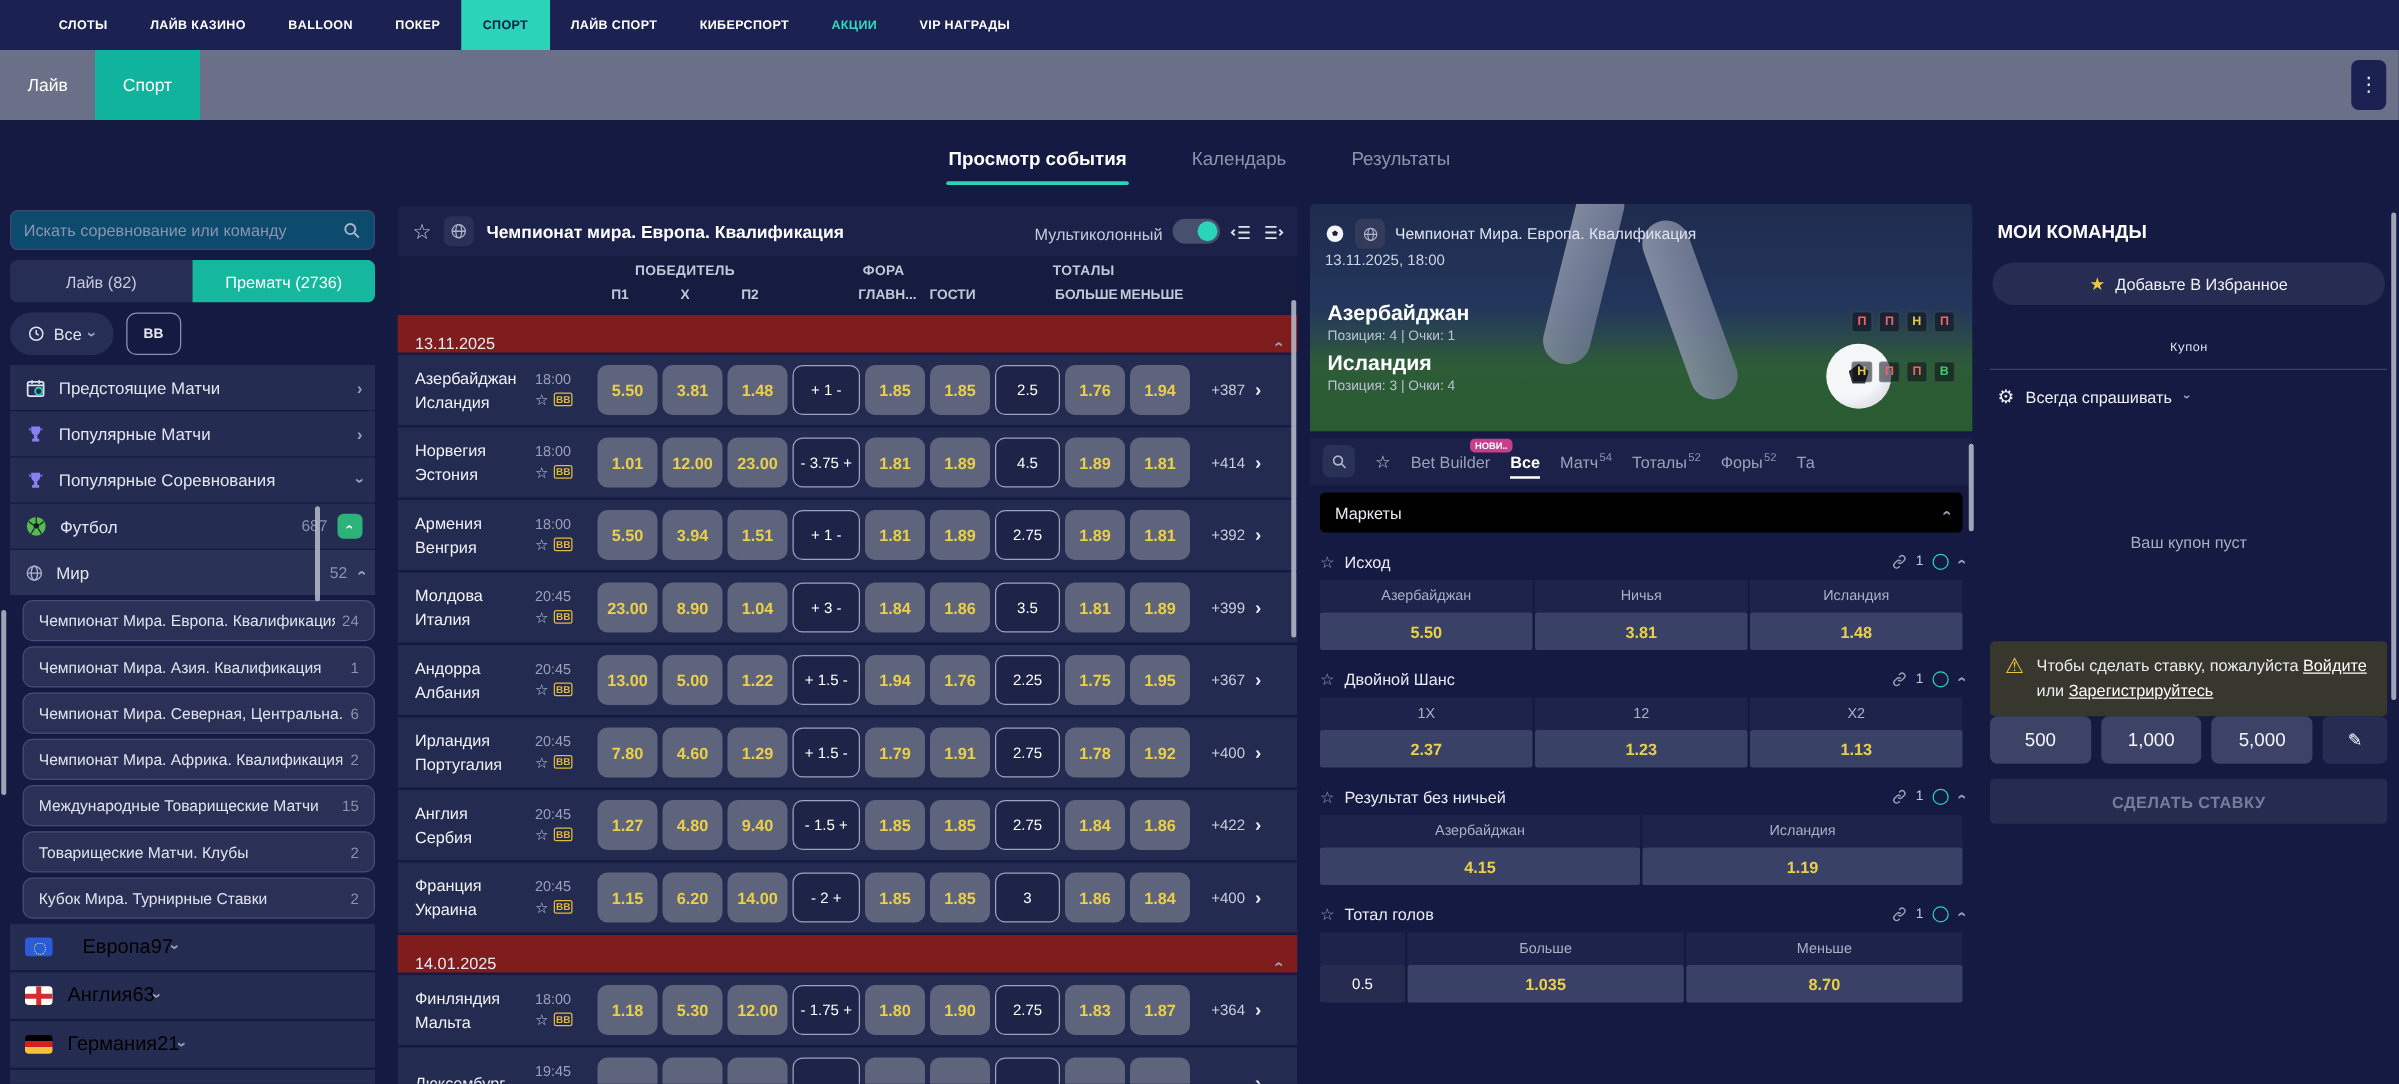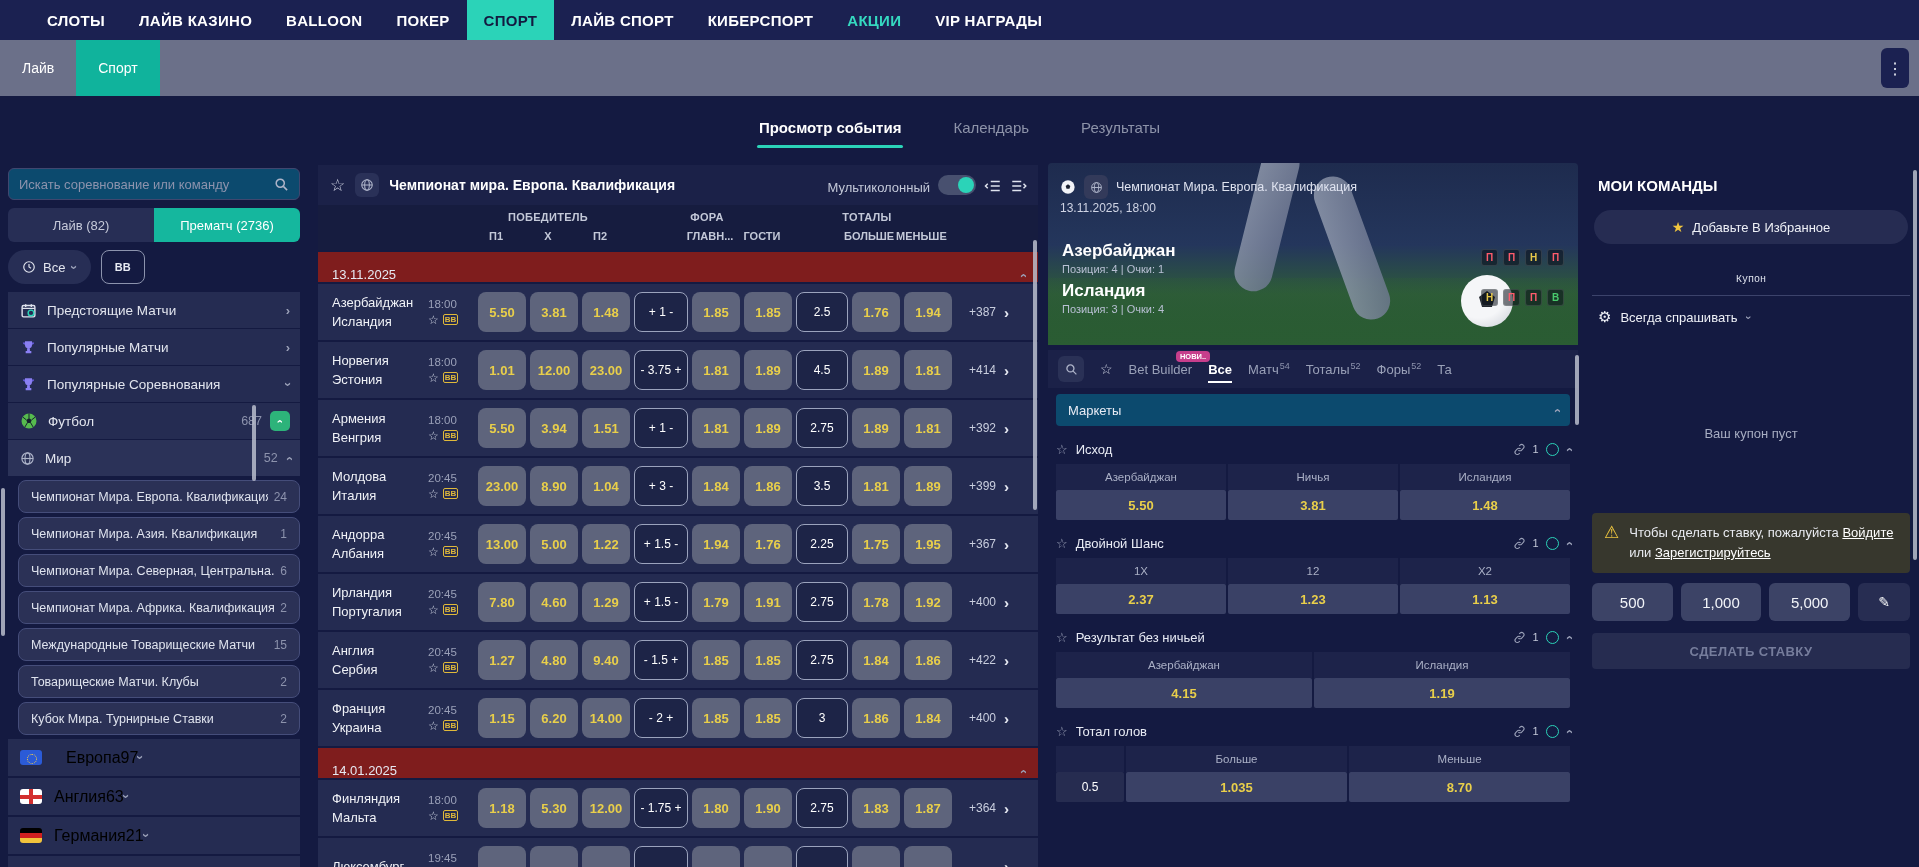--- a/index.html
+++ b/index.html
@@ -3,21 +3,21 @@
 <meta charset="utf-8">
 <style>
   * { margin:0; padding:0; box-sizing:border-box; }
   html,body { width:1919px; height:867px; overflow:hidden; background:#141a41;
     font-family:"Liberation Sans", sans-serif; }
 
   
   .topnav { position:absolute; left:0; top:0; width:1919px; height:40px; background:#1b2151;
     display:flex; align-items:stretch; padding-left:30px; z-index:5; }
   .topnav .nav-item { display:flex; align-items:center; padding:12px 17px; color:#fff;
-    font-size:15px; font-weight:700; letter-spacing:.3px; cursor:pointer; white-space:nowrap; }
+    font-size:10px; font-weight:700; letter-spacing:.3px; cursor:pointer; white-space:nowrap; }
   .topnav .nav-item.active { background:var(--accent,#2fe4c5); color:#131a40; }
   .topnav .nav-item.accent { color:#35d9c0; }
 
   
   .subnav { position:absolute; left:0; top:40px; width:1919px; height:56px; background:#6b7089; }
   .subnav .sub-tab { float:left; height:56px; display:flex; align-items:center; justify-content:center;
     color:#fff; font-size:14px; padding:0 22px; cursor:pointer; }
   .subnav .sub-tab.active { background:#10b39c; }
   .more-btn { position:absolute; right:10px; top:8px; width:28px; height:40px; background:#1b2151;
     border-radius:6px; color:#e8ebf4; font-size:16px; display:flex; align-items:center;
@@ -153,21 +153,21 @@
     background:#1b2148; overflow:hidden; white-space:nowrap; }
   .dsearch { width:26px; height:26px; background:#2a3156; border-radius:6px; display:flex; flex:none;
     align-items:center; justify-content:center; color:#aeb4c9; cursor:pointer; }
   .dstar { color:#c9cede; font-size:14px; cursor:pointer; }
   .dtab { color:#9aa1b8; font-size:13px; cursor:pointer; position:relative; padding:4px 0; flex:none; }
   .dtab.active { color:#fff; font-weight:700; }
   .dtab.active::after { content:""; position:absolute; left:0; right:0; bottom:-2px; height:2px; background:#fff; }
   .dtab sup { font-size:9px; color:#8d93ad; margin-left:1px; }
   .dtab .newbadge { position:absolute; top:-7px; right:-18px; background:var(--pink,#c73e8c); color:#fff;
     font-size:7.5px; font-weight:700; border-radius:4px; padding:1px 4px; }
-  .markets-bar { height:32px; margin:6px 8px 0; background:#0c4a6e; border-radius:4px; display:flex;
+  .markets-bar { height:32px; margin:6px 8px 0; background:#000000; border-radius:4px; display:flex;
     align-items:center; justify-content:space-between; padding:0 12px; color:#e8ebf4; font-size:13px; }
   .market { margin:8px 8px 0; }
   .market-head { height:30px; display:flex; align-items:center; gap:8px; }
   .mstar { color:#9ba1b8; font-size:13px; cursor:pointer; }
   .mtitle { color:#e8ebf4; font-size:13px; flex:1; }
   .mtools { display:flex; align-items:center; gap:7px; color:#9ba1b8; }
   .linkcount { font-size:11px; color:#c3c8d8; }
   .mcash { width:13px; height:13px; border:1.5px solid var(--accent,#23c4a8); border-radius:50%; }
   .mcells { display:grid; gap:2px; }
   .mcells.c3 { grid-template-columns:1fr 1fr 1fr; }
@@ -190,21 +190,21 @@
   .coupon-tab span { color:#dfe3ee; font-size:10px; cursor:pointer;font-family:Liberation Mono, monospace; }
   .ask-row { display:flex; align-items:center; gap:9px; padding:12px 6px; color:#eef0f6; font-size:13px; }
   .ask-row .gear { font-size:15px; }
   .ask-row .chev { font-size:11px; }
   .empty-text { text-align:center; color:#a7adc2; font-size:13px; margin-top:88px; }
   .warnbox { margin-top:72px; background:#37372d; border-radius:4px; padding:10px 12px; display:flex;
     gap:10px; align-items:flex-start; }
   .warnbox .wicon { color:#ecc43f; font-size:17px; line-height:1.2; }
   .warntext { color:#e9ebf1; font-size:13px; line-height:1.55; }
   .warntext a { color:#fff; cursor:pointer; text-decoration:underline; }
-  .chips { display:flex; gap:8px; margin-top:10px; }
+  .chips { display:flex; gap:8px; margin-top:0; }
   .chip { flex:1; height:38px; background:#3c4366; border:none; border-radius:6px; color:#f2f4f8;
     font-size:15px; font-family:inherit; cursor:pointer; }
   .chip.edit { flex:0 0 52px; background:#272d52; color:#fff; font-size:14px; }
   .placebet { margin-top:12px; height:36px; background:#262c50; border:none; border-radius:4px;
     width:100%; color:#767d9c; font-size:13px; font-weight:700; letter-spacing:.4px;
     font-family:inherit; cursor:default; }
 
   
   .sb { position:absolute; width:4px; border-radius:2px; background:#b9bdcc; opacity:.85; z-index:8; }
   svg { display:block; }

